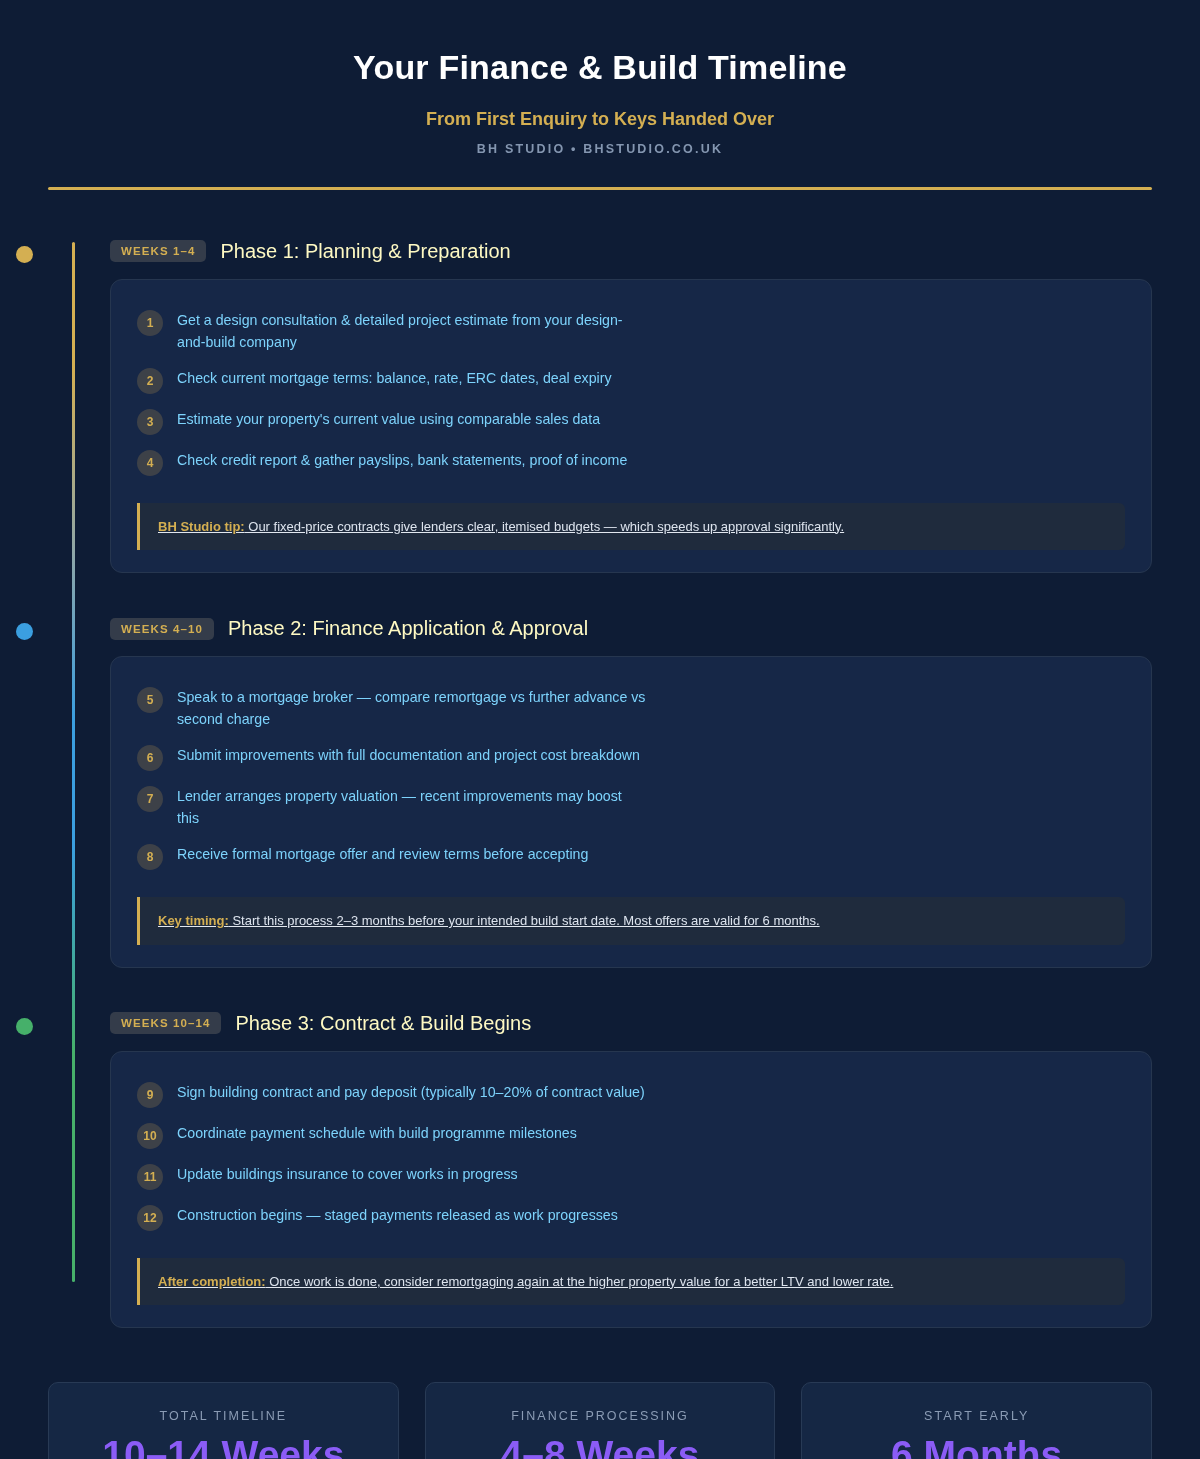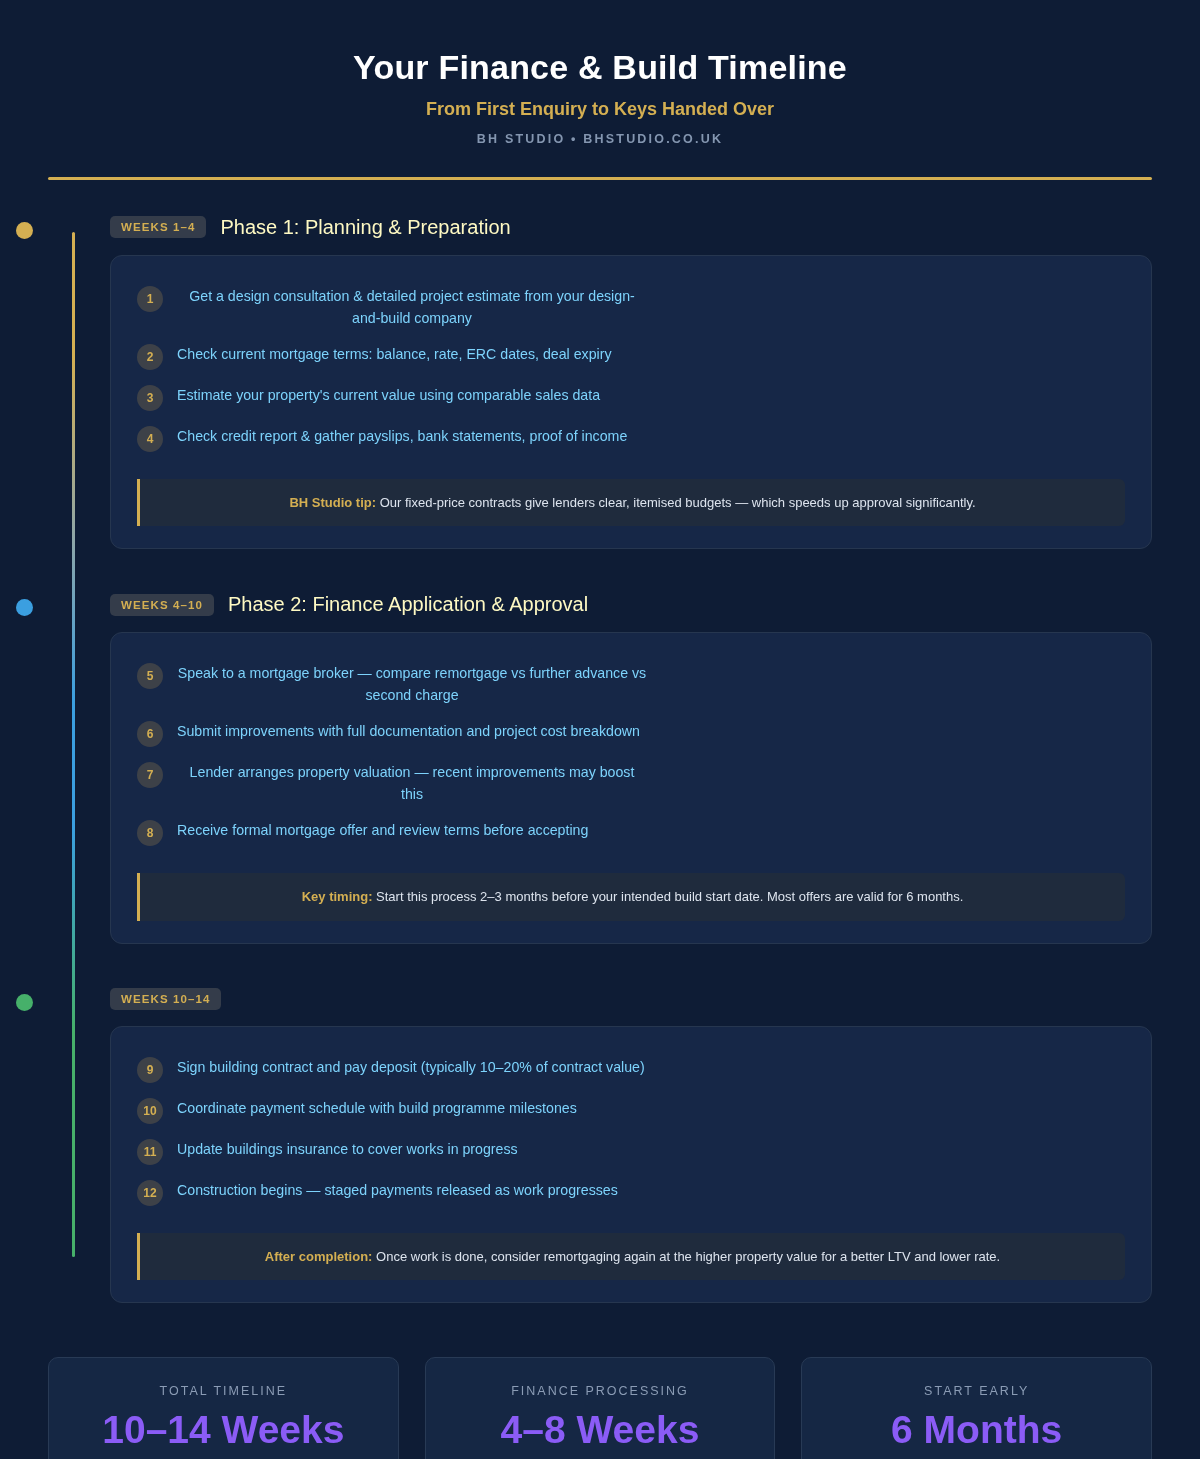--- a/index.html
+++ b/index.html
@@ -17,41 +17,41 @@
   
   .header { padding-top: 46px; text-align: center; }
   .header h1 {
     font-size: 34px;
     font-weight: bold;
     color: #ffffff;
     letter-spacing: 0.2px;
     line-height: 1.25;
   }
   .header .subtitle {
-    margin-top: 10px;
+    margin-top: 20px;
     font-size: 18px;
     font-weight: bold;
     color: #d4af52;
   }
   .header .brandline {
     margin-top: 12px;
     font-size: 12.5px;
     letter-spacing: 2.2px;
     color: #8496b0;
     font-weight: bold;
   }
   .gold-rule {
     margin-top: 31px;
     height: 3px;
     background: #d4af52;
     border-radius: 2px;
   }
 
   
-  .timeline { position: relative; padding-top: 36px; text-align: center; }
+  .timeline { position: relative; padding-top: 50px; }
 
   .rail {
     position: absolute;
     left: 24px;
     top: 52px;
     bottom: 46px;
     width: 3px;
     border-radius: 2px;
     background: linear-gradient(to bottom,
       #d4af52 0%,
@@ -136,20 +136,21 @@
     color: #7dd3fc;
     max-width: 470px;
   }
 
   .callout {
     margin-top: 20px;
     background: #1f2b3d;
     border-left: 3px solid #d4af52;
     border-radius: 0 6px 6px 0;
     padding: 14px 18px;
+    text-decoration: underline;
   }
   .callout-text {
     font-size: 13px;
     line-height: 1.5;
     color: #dde4ee;
   }
   .callout-label {
     color: #d4af52;
     font-weight: bold;
   }
@@ -258,20 +259,21 @@
             </ul>
             <div class="callout">
               <div class="callout-text"><span class="callout-label">Key timing:</span><span> Start this process 2–3 months before your intended build start date. Most offers are valid for 6 months.</span></div>
             </div>
           </div>
         </div>
         <div class="phase">
           <div class="dot green"></div>
           <div class="phase-head">
             <span class="week-badge">WEEKS 10–14</span>
+            <span class="phase-title">Phase 3: Contract &amp; Build Begins</span>
           </div>
           <div class="phase-card">
             <ul class="steps">
               <li class="step">
                 <span class="step-num">9</span>
                 <span class="step-text">Sign building contract and pay deposit (typically 10–20% of contract value)</span>
               </li>
               <li class="step">
                 <span class="step-num">10</span>
                 <span class="step-text">Coordinate payment schedule with build programme milestones</span>

